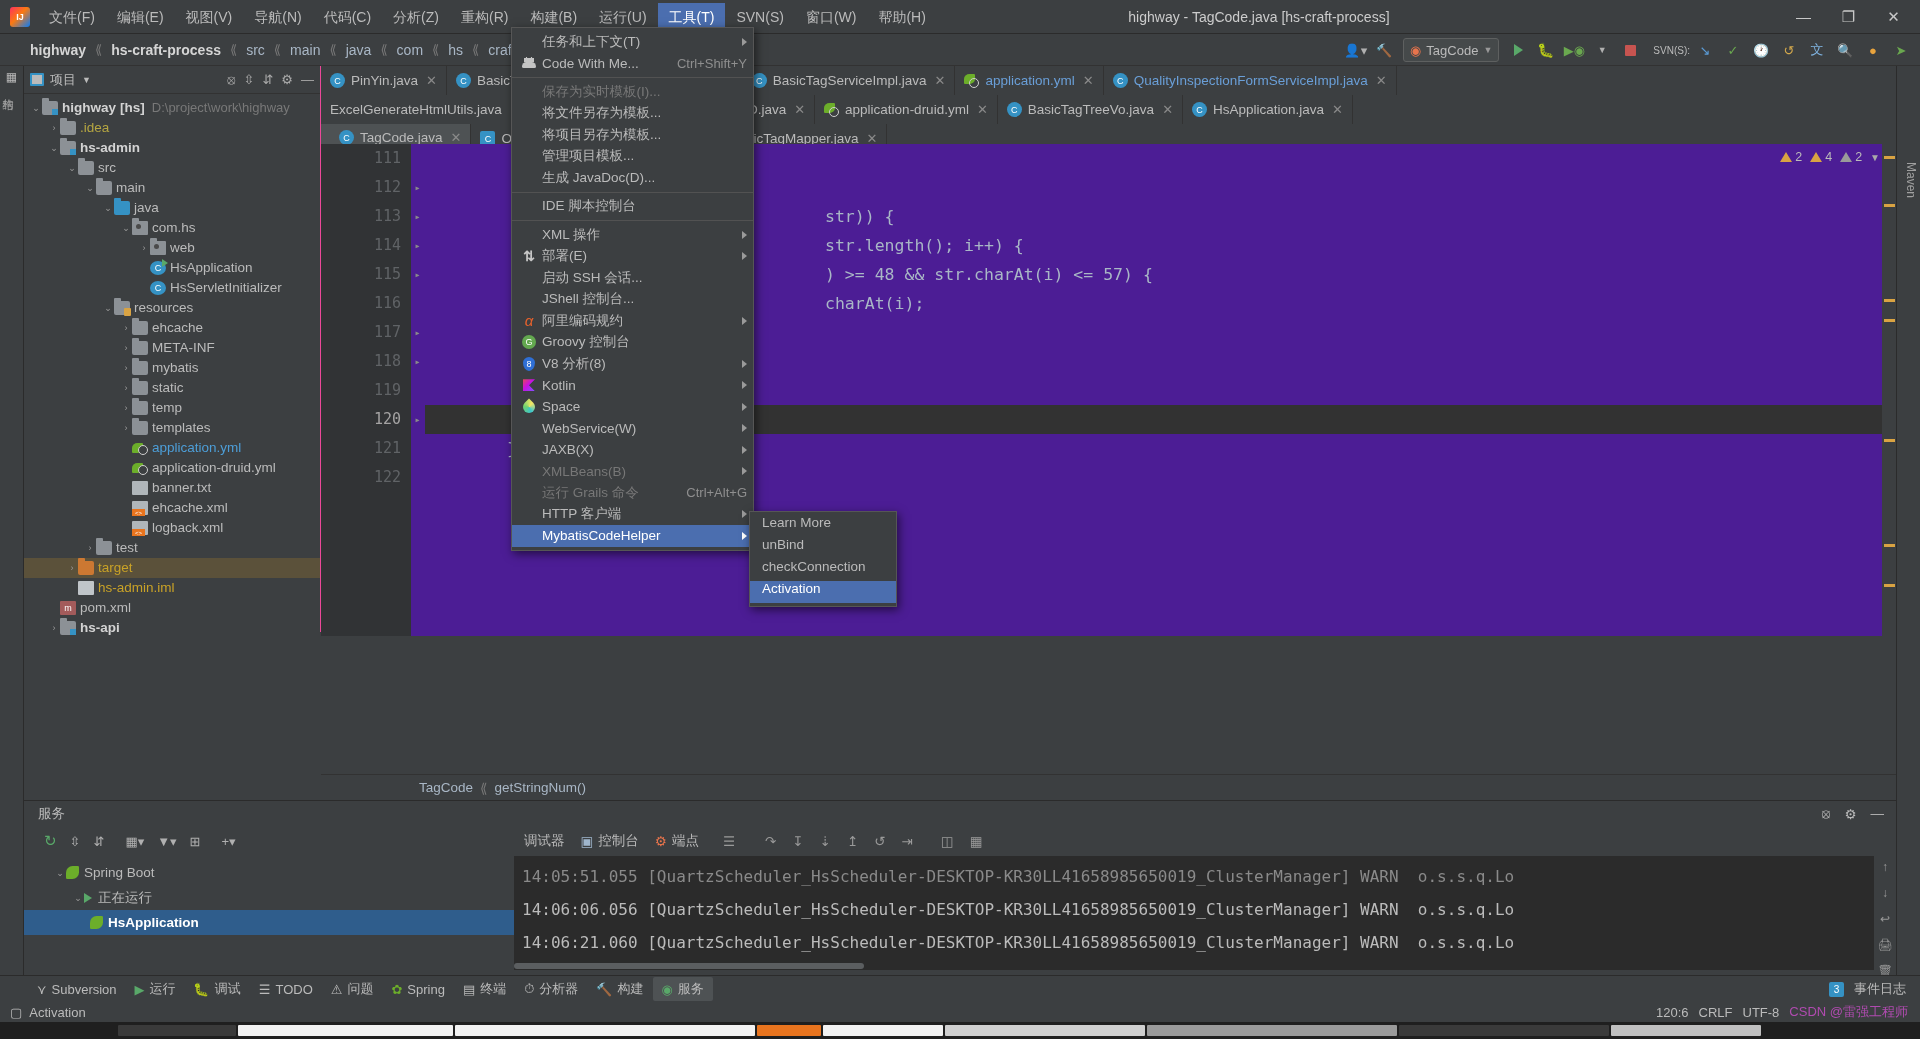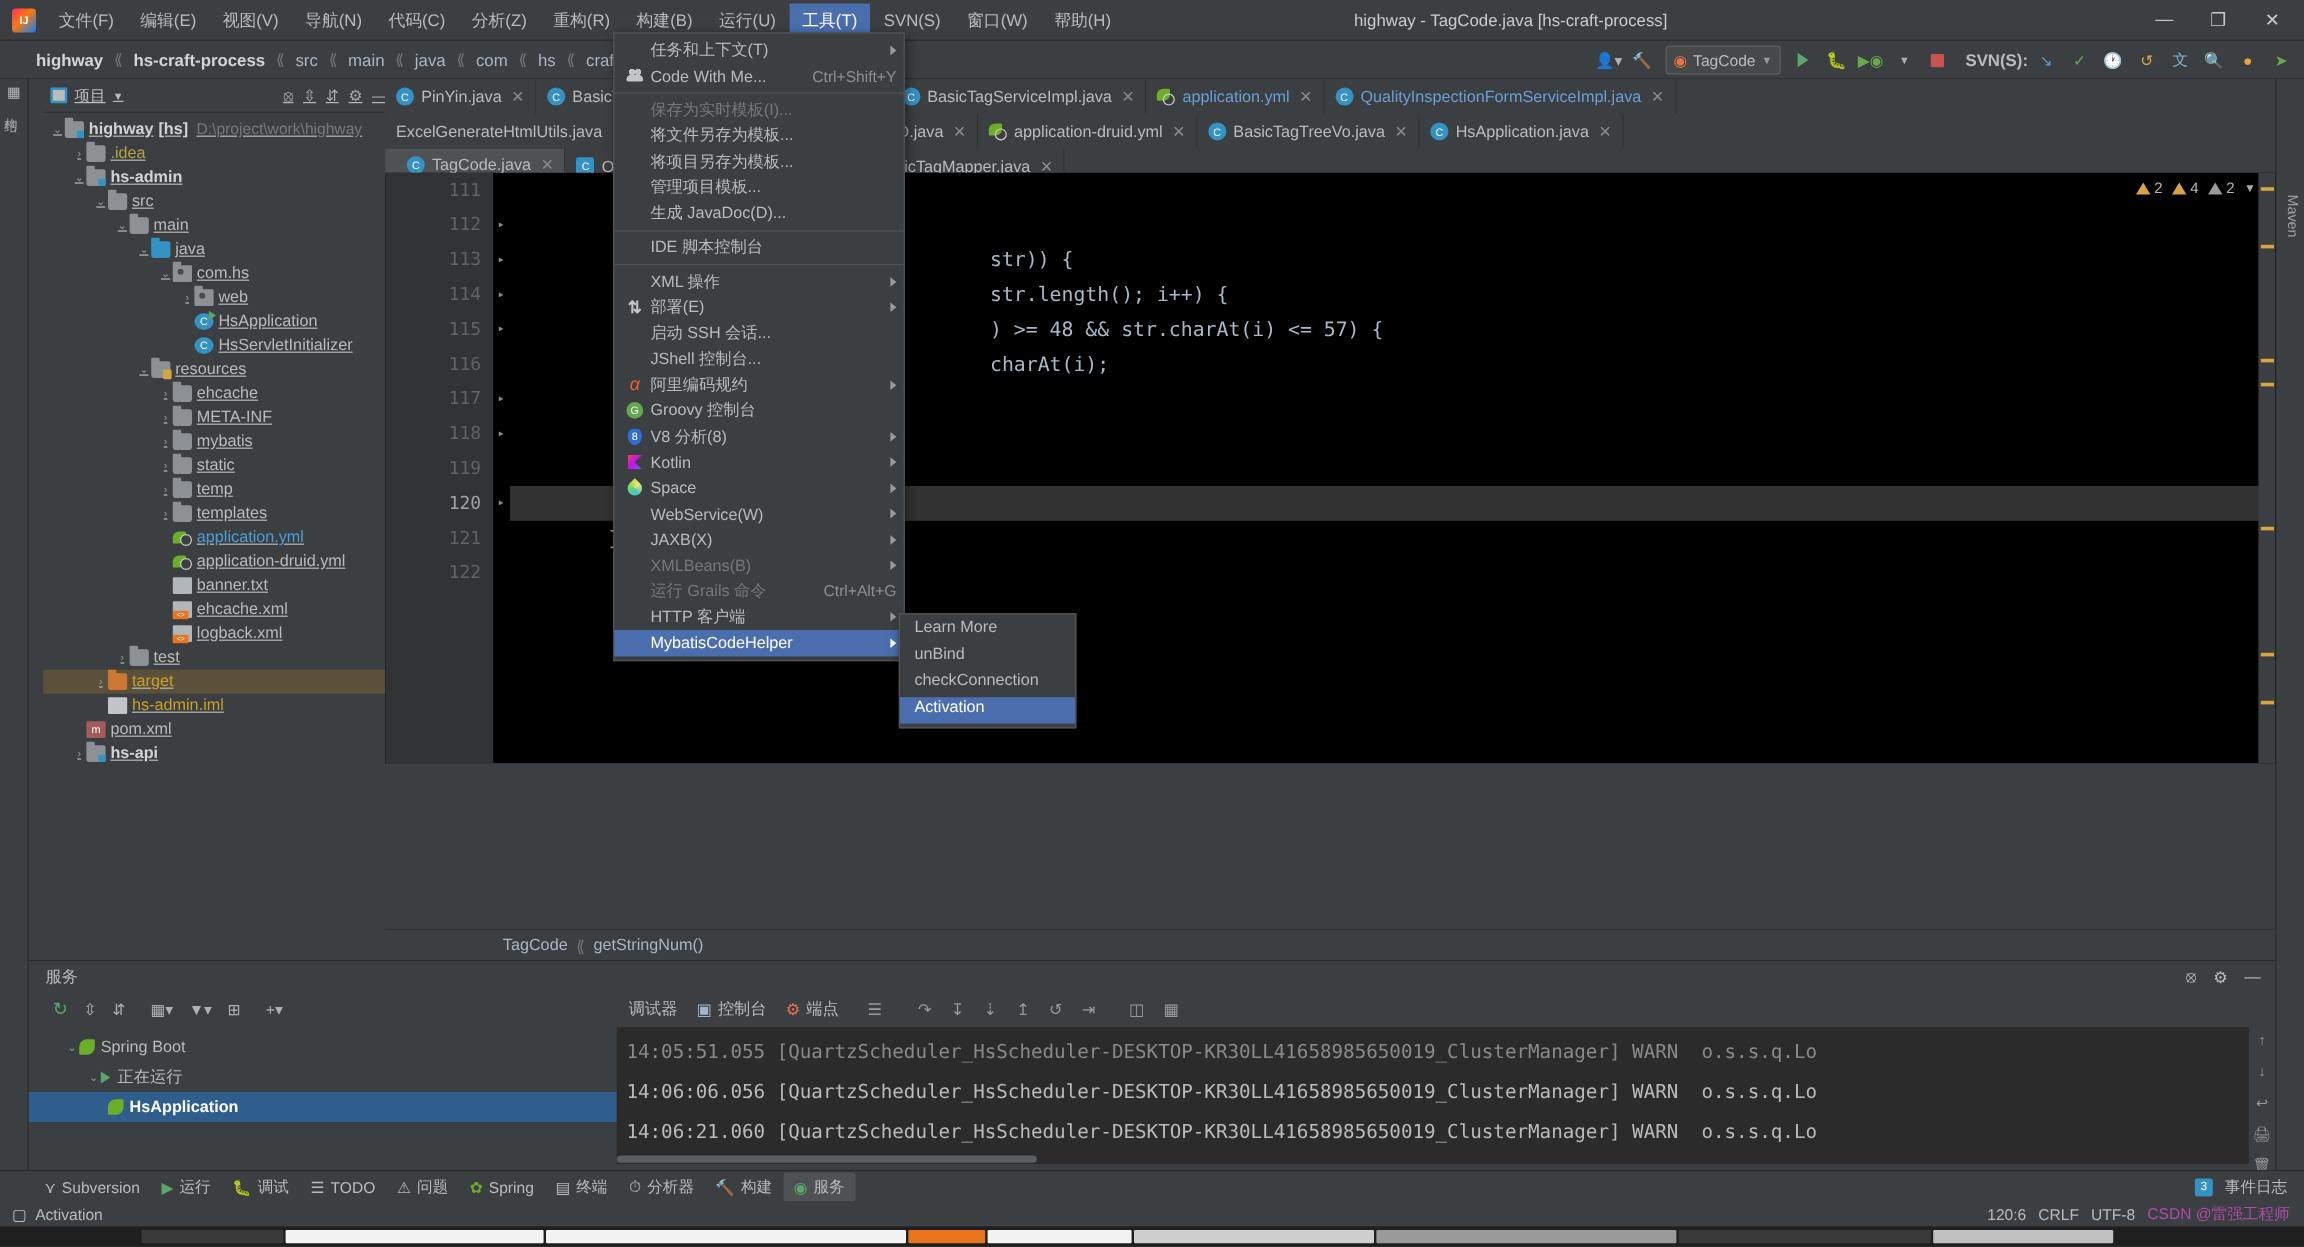--- a/index.html
+++ b/index.html
@@ -74,40 +74,40 @@
     display: flex; align-items: center; gap: 5px; height: 24px;
     border: 1px solid #5e6060; border-radius: 3px; padding: 0 6px;
     background: #45494a; font-size: 13px; color: #bbb; margin: 0 4px;
   }
   .play-tri {
     width: 0; height: 0; border-left: 9px solid #59a869;
     border-top: 6px solid transparent; border-bottom: 6px solid transparent;
   }
   .stop-sq { width: 11px; height: 11px; background: #c75450; border-radius: 1px;}
   .bug-ico { color: #a9b7c6; font-size: 14px; }
-  .svn-lbl { font-size: 14px; color: #bbb; margin-left: 8px; font-weight: bold; }
+  .svn-lbl { font-size: 10px; color: #bbb; margin-left: 8px; }
 
   
   .left-strip {
     position: absolute; left: 0; top: 66px; width: 24px; bottom: 56px;
     background: #3c3f41; border-right: 1px solid #2b2b2b;
   }
   .vstrip-label {
     writing-mode: vertical-rl; text-orientation: mixed;
     font-size: 11px; color: #a0a0a0; padding: 6px 0; text-align: center;
   }
   .right-strip {
     position: absolute; right: 0; top: 66px; width: 24px; bottom: 56px;
     background: #3c3f41; border-left: 1px solid #2b2b2b;
   }
 
   
   .proj-panel {
-    position: absolute; left: 36px; top: 66px; width: 297px; height: 566px;
-    background: #3c3f41; border-right: 4px solid #ec4899; text-decoration: underline;
+    position: absolute; left: 24px; top: 66px; width: 297px; height: 566px;
+    background: #3c3f41; border-right: 1px solid #ec4899;
   }
   .proj-header {
     height: 28px; display: flex; align-items: center; padding: 0 6px;
     font-size: 13px; color: #bbb; border-bottom: 1px solid #323232;
   }
   .proj-ico {
     width: 14px; height: 13px; border: 2px solid #3592c4; background: #bbbbbb;
     margin-right: 6px; border-radius: 1px;
   }
   .hdr-tools { margin-left: auto; display: flex; align-items: center; gap: 8px; }
@@ -223,21 +223,21 @@
     background:#6cae2a; border-radius:50% 10% 50% 10%;
   }
   .t-ico.yml::after {
     content:""; position:absolute; right:0; bottom:0; width:8px; height:8px;
     border:1.5px solid #cfcfcf; border-radius:50%;
   }
 
   
   .editor {
     position: absolute; left: 321px; top: 144px; right: 24px; height: 492px;
-    background: #000000; overflow: hidden;
+    background: #4c1d95; overflow: hidden;
   }
   .gutter {
     position: absolute; left: 0; top: 0; width: 90px; height: 100%;
     background: #313335; color: #606366;
     font-family: "DejaVu Sans Mono", monospace; font-size: 15px;
   }
   .gline {
     height: 29px; line-height: 29px; text-align: right; padding-right: 10px;
     position: relative;
   }

